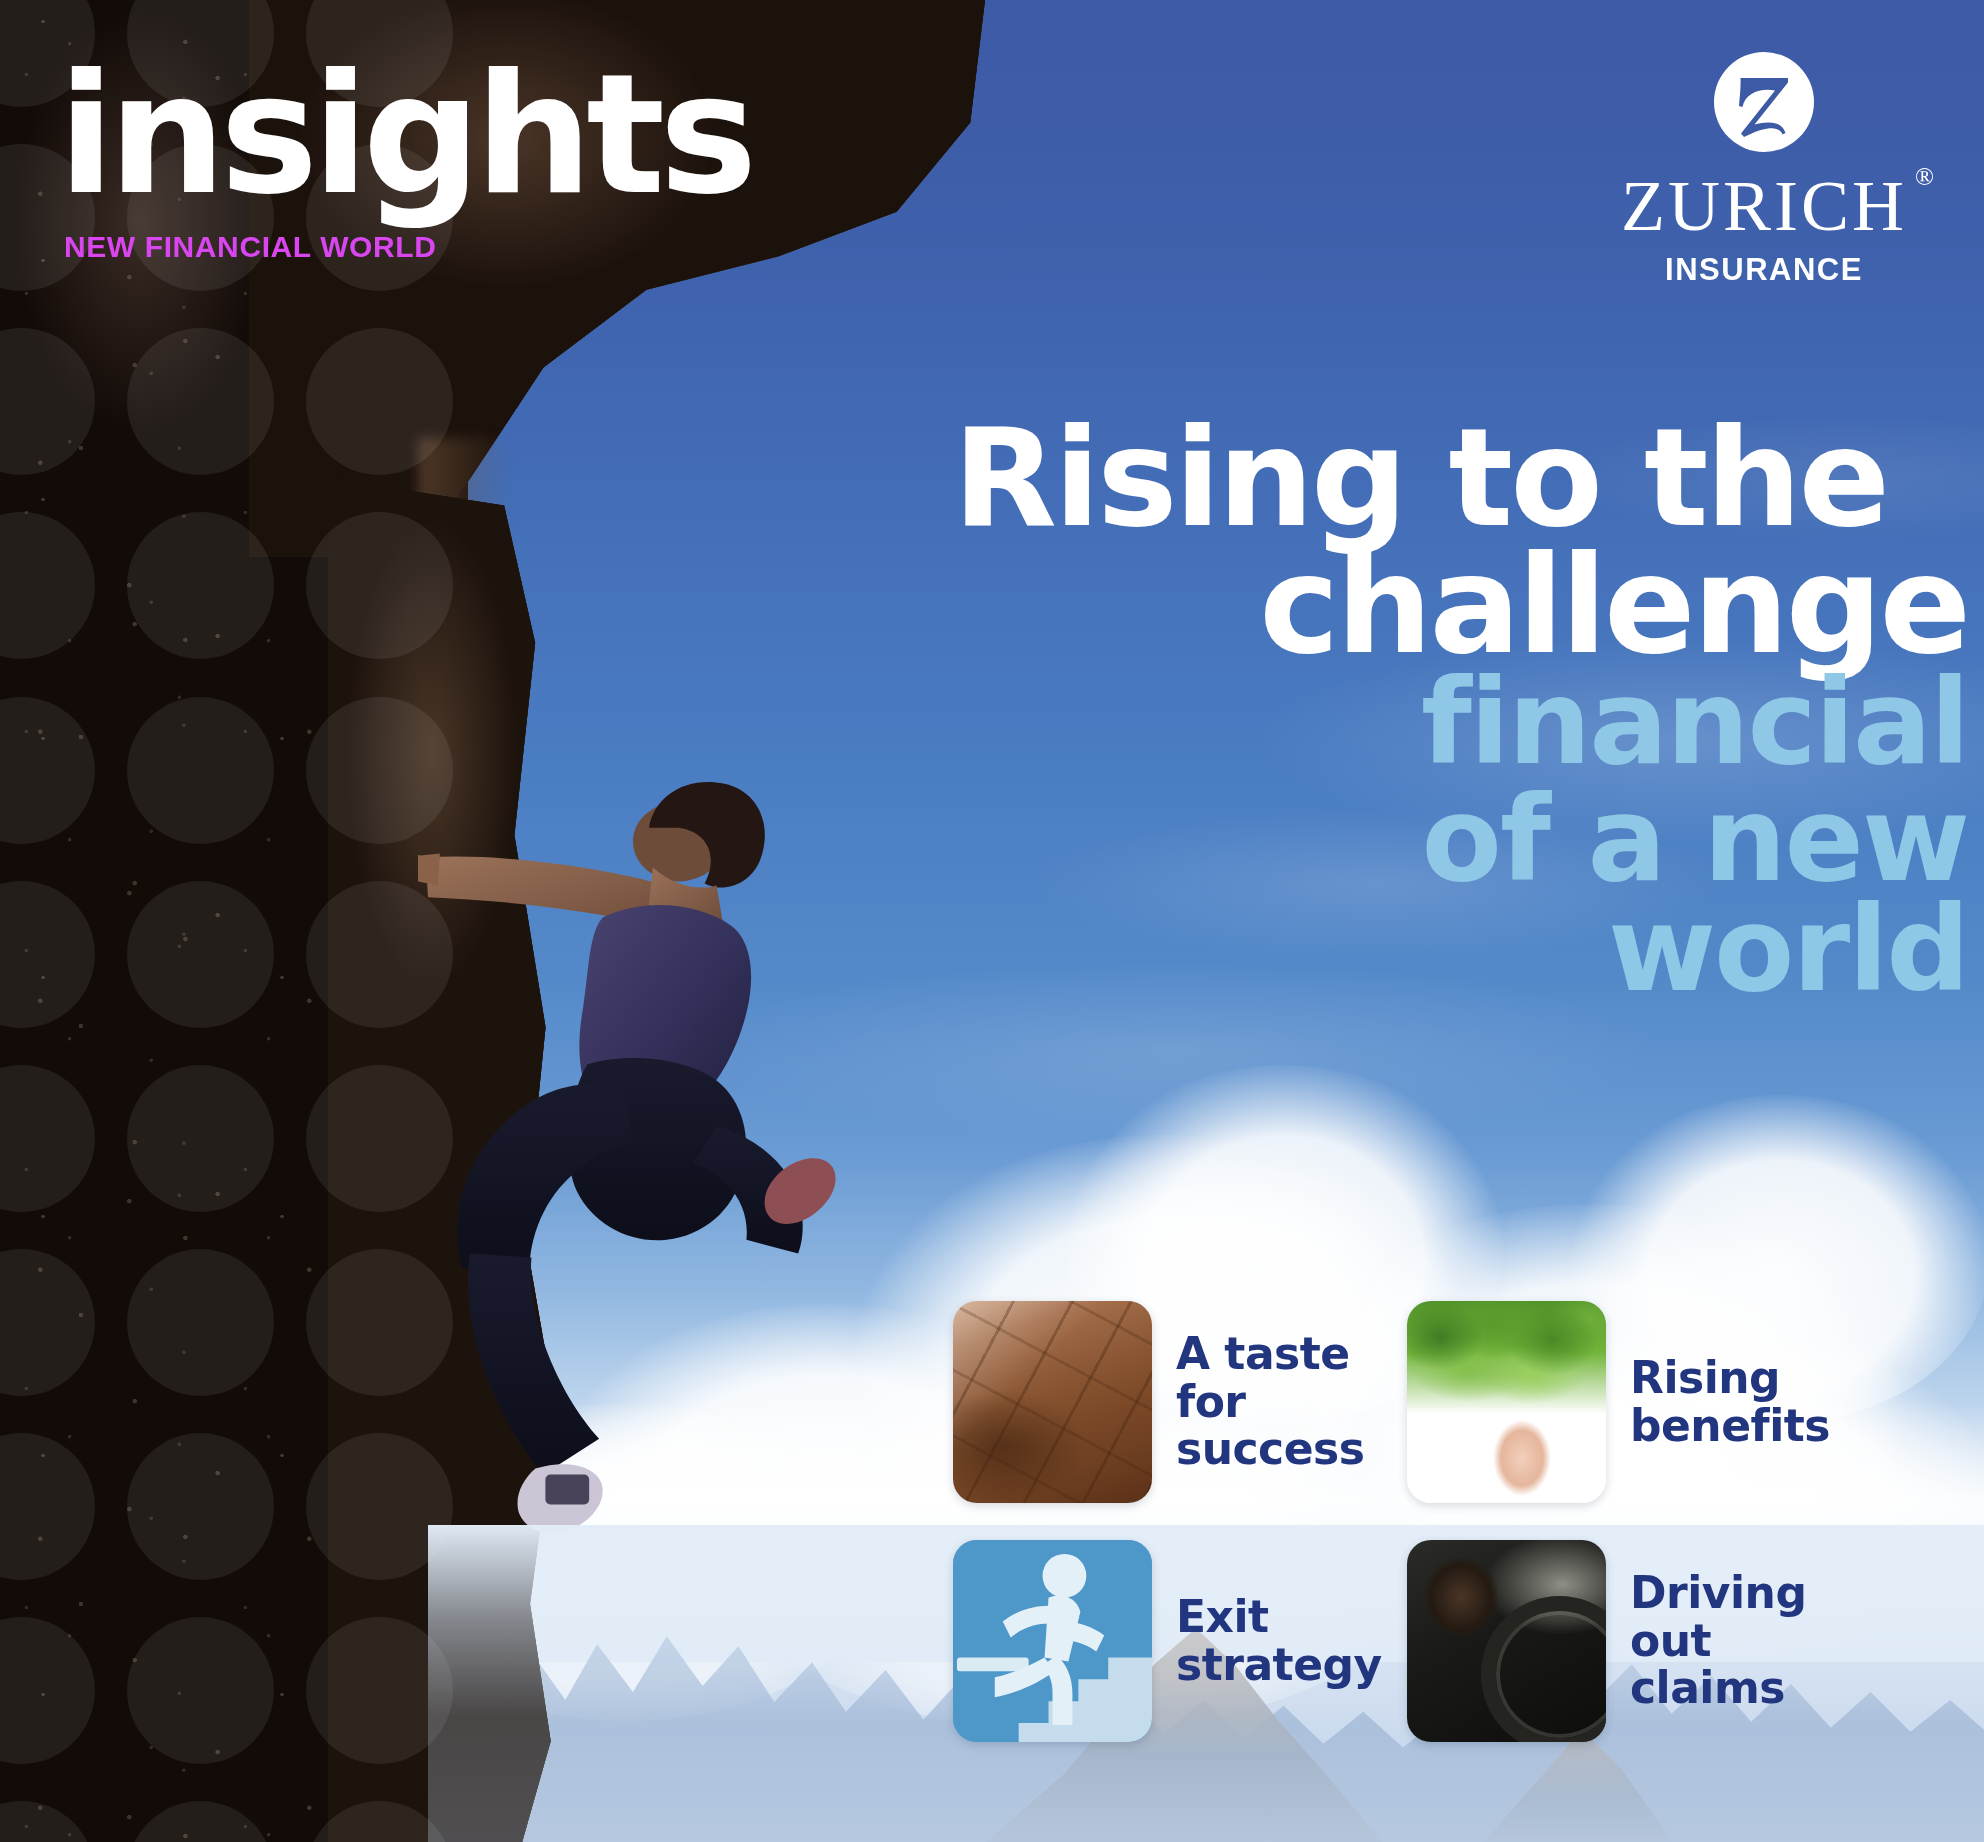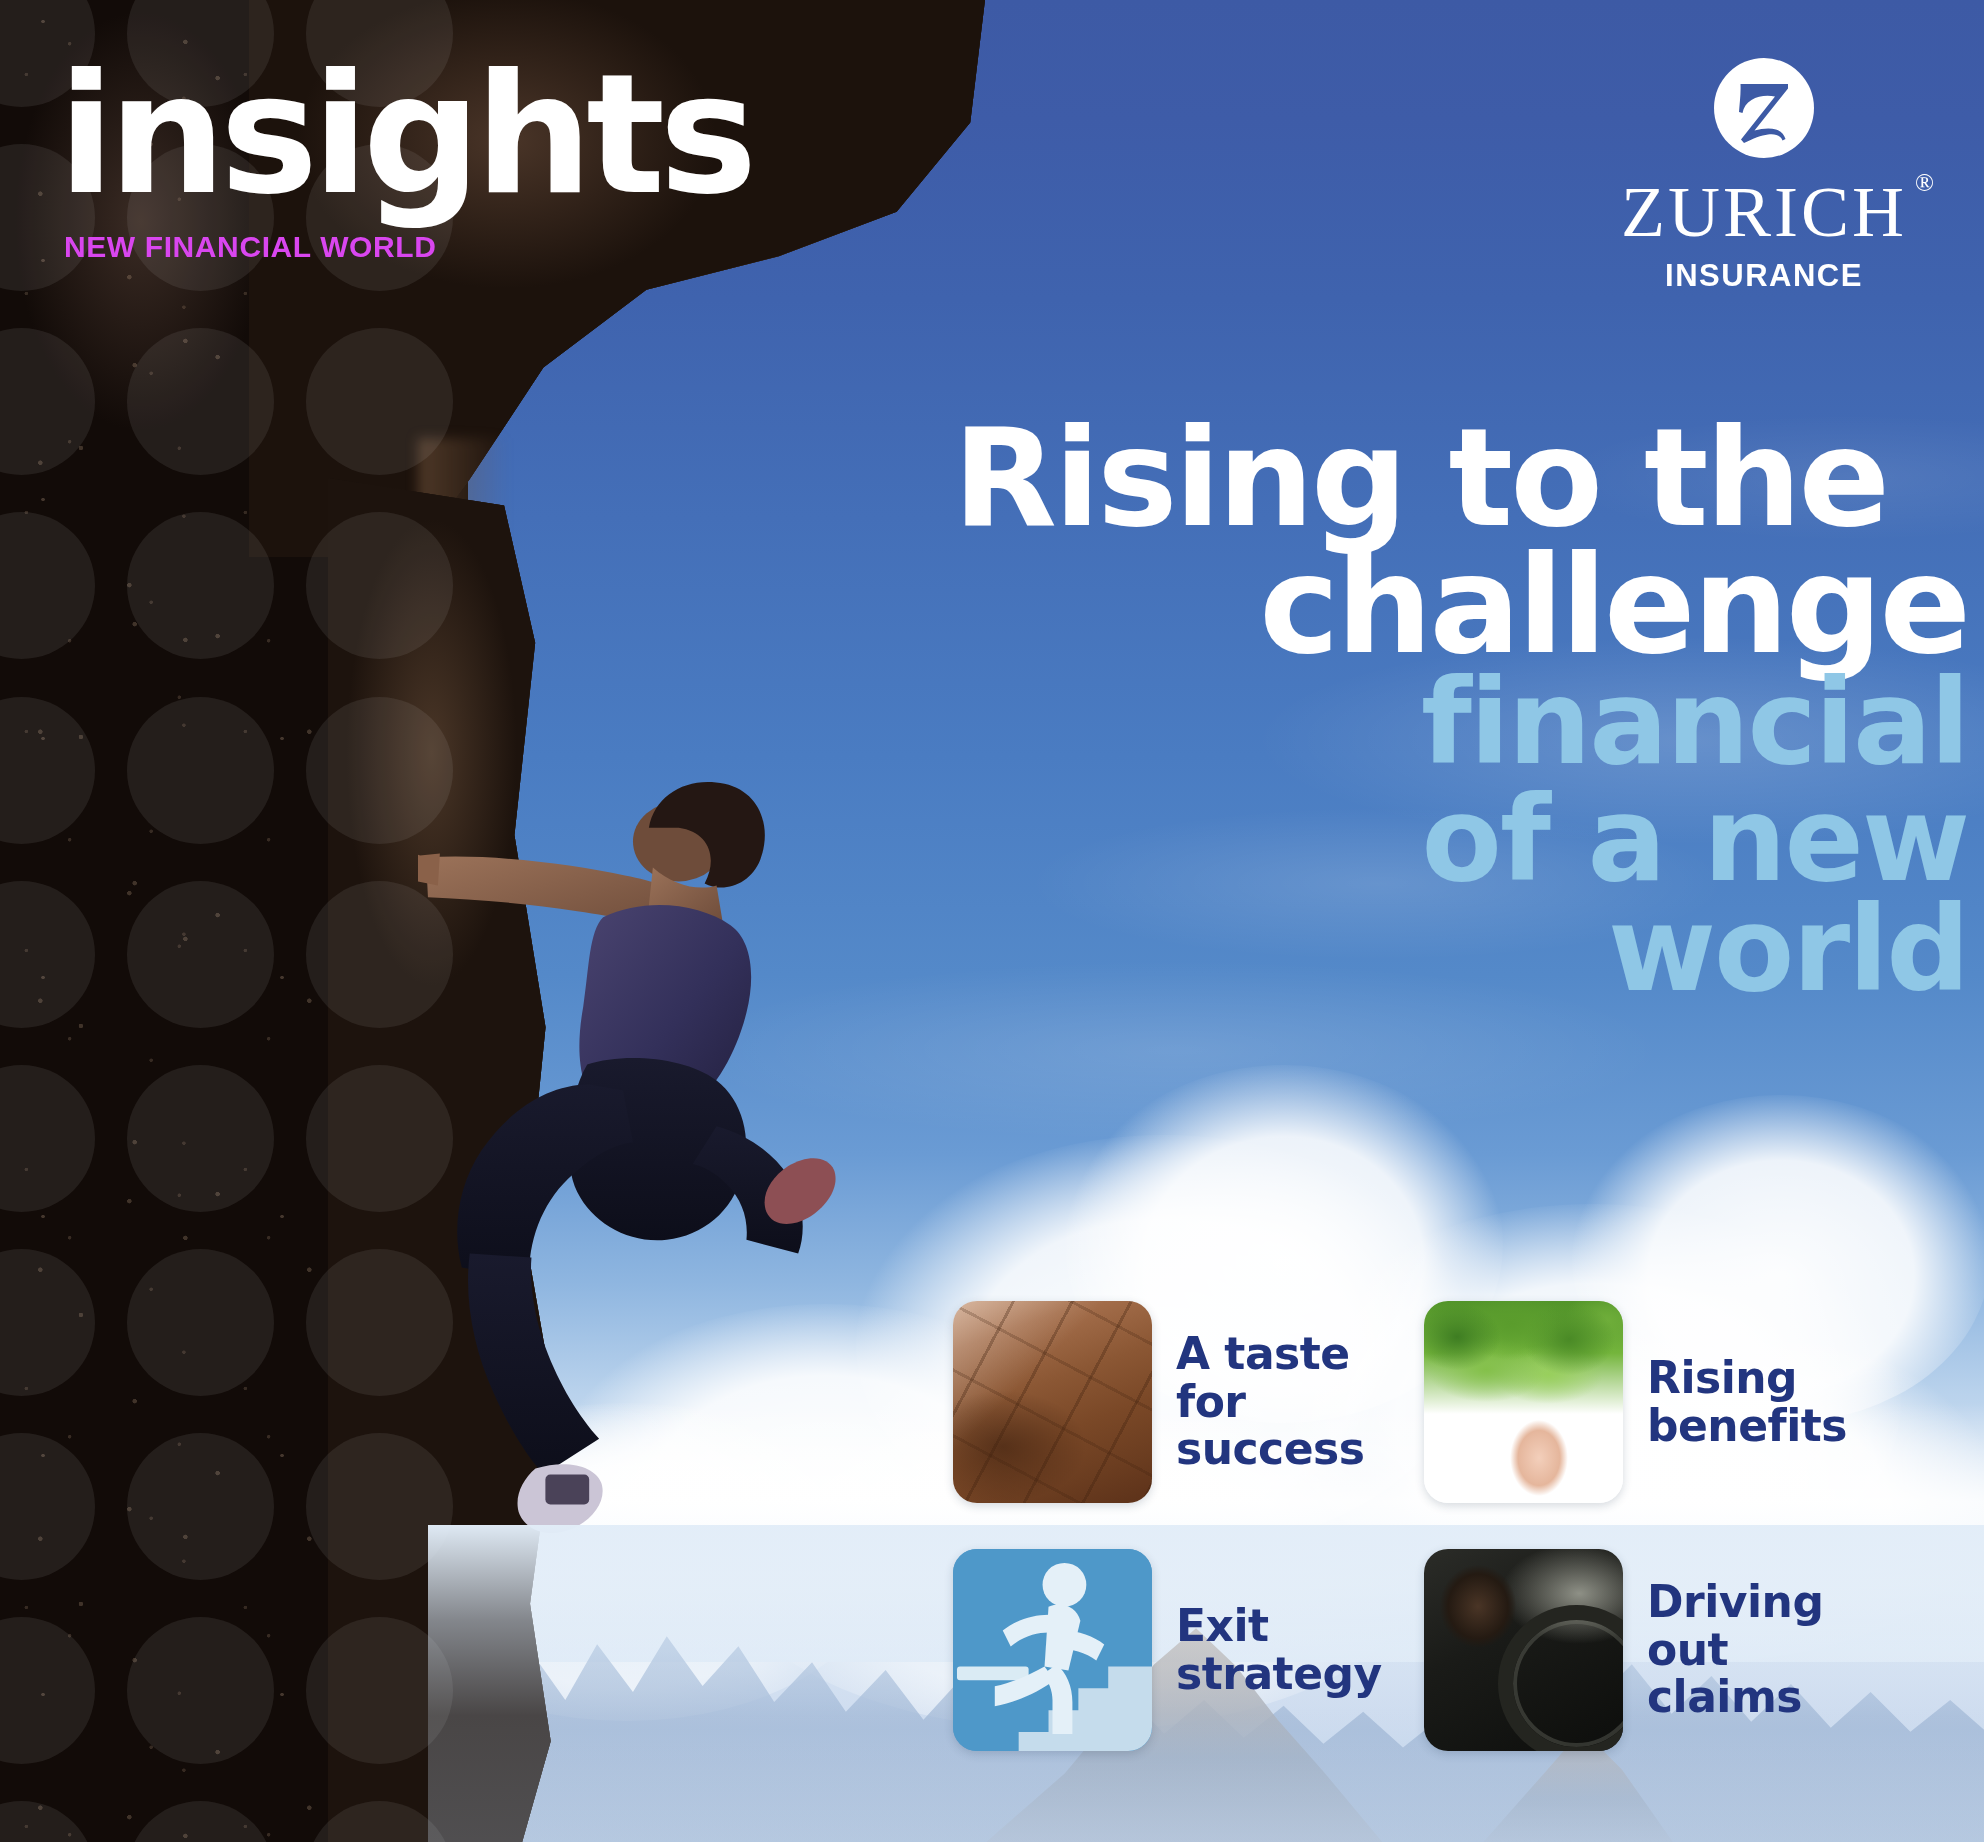--- a/index.html
+++ b/index.html
@@ -159,21 +159,21 @@
     margin-top:16px;
     margin-left:6px;
     font-size:30px;
     font-weight:700;
     letter-spacing:0.6px;
     color:#d946ef;
     font-family:"Liberation Sans", sans-serif;
   }
 
   
-  .zurich { position:absolute; right:66px; top:58px; width:308px; text-align:center; z-index:40; }
+  .zurich { position:absolute; right:66px; top:52px; width:308px; text-align:center; z-index:40; }
   .z-mark { width:100px; height:100px; margin:0 auto 18px; display:block; }
   .z-word {
     position:relative; display:inline-block;
     font-family:"Liberation Serif", serif;
     font-size:72px; font-weight:400; letter-spacing:3px;
     color:#ffffff; line-height:1;
   }
   .z-reg {
     position:absolute; top:-6px; right:-30px;
     font-size:25px; font-family:"Liberation Serif", serif; color:#ffffff;
@@ -211,21 +211,21 @@
     margin-top:4px;
   }
   .hl-sub.s2, .hl-sub.s3 { margin-top:-4px; }
 
   
   .teasers {
     position:absolute; left:953px; top:1286px; width:1005px; z-index:30;
     display:grid;
     grid-template-columns:454px 454px;
     grid-template-rows:231px 231px;
-    column-gap:0px; row-gap:8px;gap:17px;
+    column-gap:0px; row-gap:8px;
   }
   .teaser { display:flex; align-items:center; }
   .thumb {
     width:199px; height:202px;
     border-radius:24px;
     flex:0 0 auto;
     overflow:hidden;
     position:relative;
   }
   .teaser-label {

